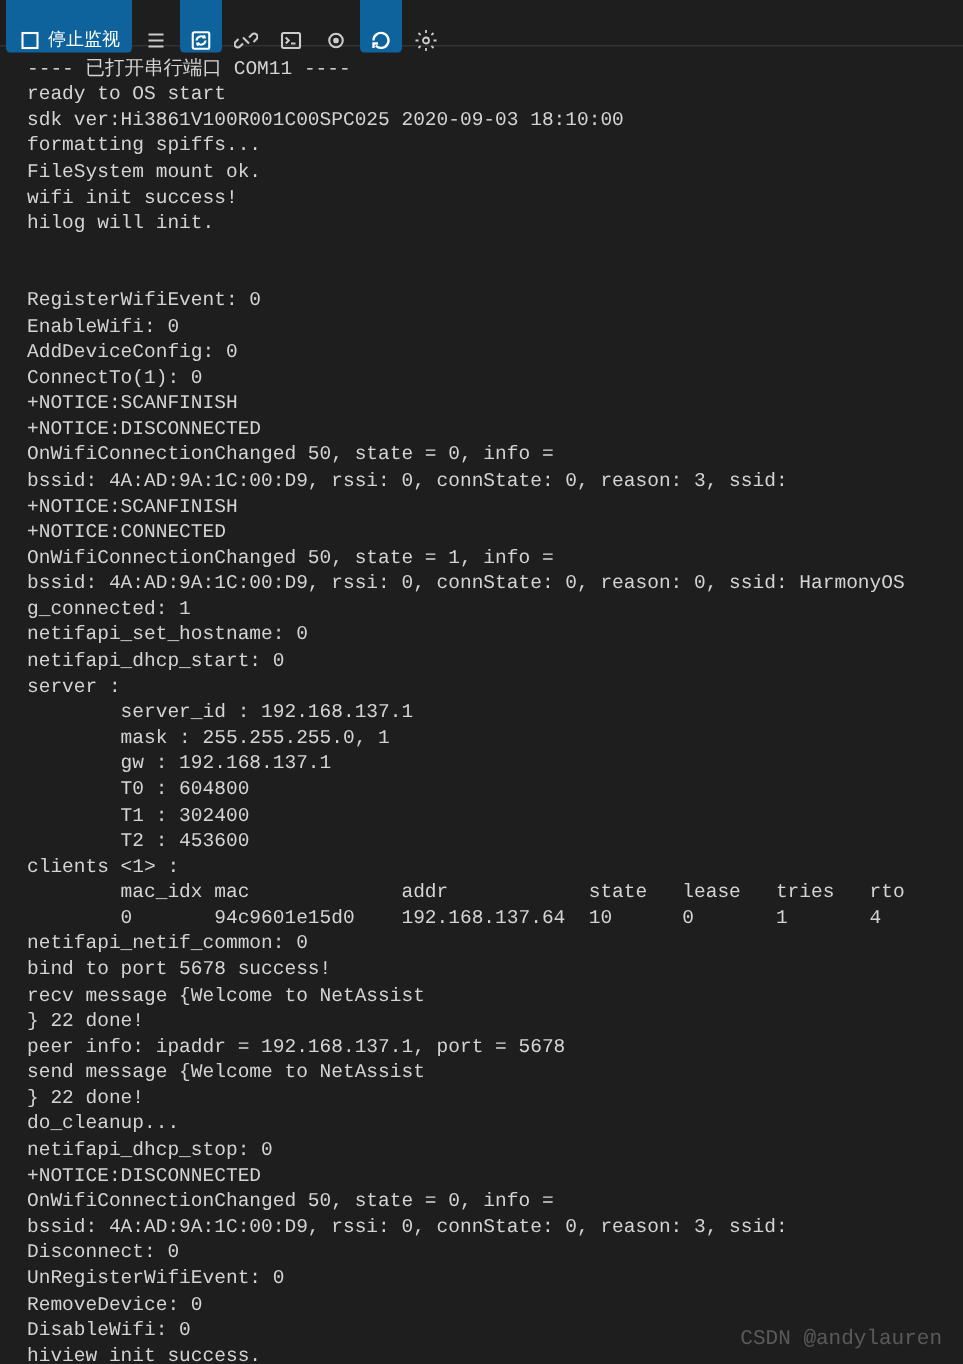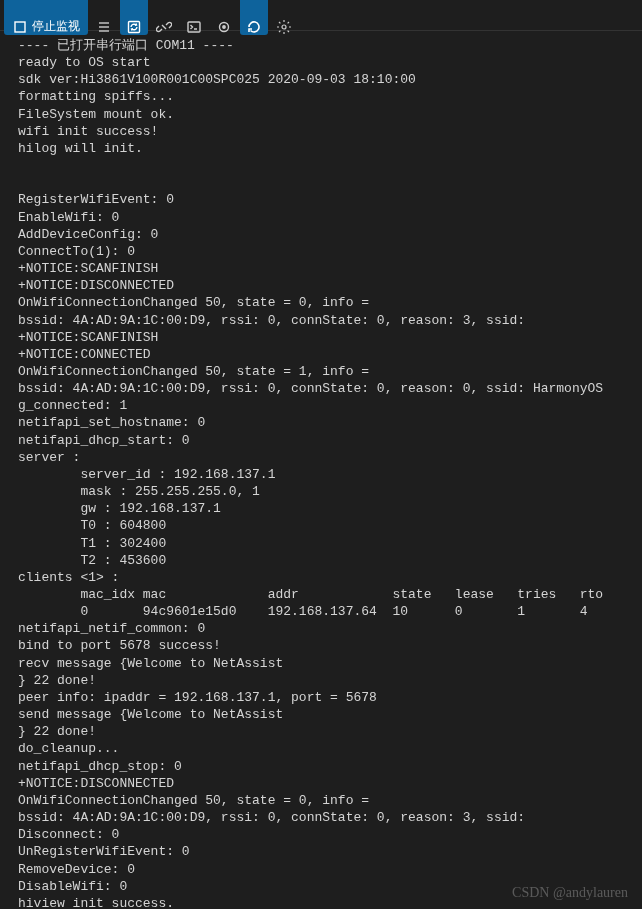--- a/index.html
+++ b/index.html
@@ -61,21 +61,21 @@
       white-space: pre;
       font-size: 13px;
       color: #d4d4d4;
       overflow: hidden;
     }
     .watermark {
       position: absolute;
       bottom: 8px;
       right: 14px;
       color: rgba(200,200,200,0.35);
-      font-family: Liberation Serif, serif;
+      font-family: Liberation Mono, monospace;
       font-size: 14px;
       pointer-events: none;
     }
   </style>
 </head>
 <body>
 
 <div class="toolbar">
   <div class="toolbar-btn primary">
     <svg viewBox="0 0 16 16" fill="none" stroke="currentColor" stroke-width="1.4">

